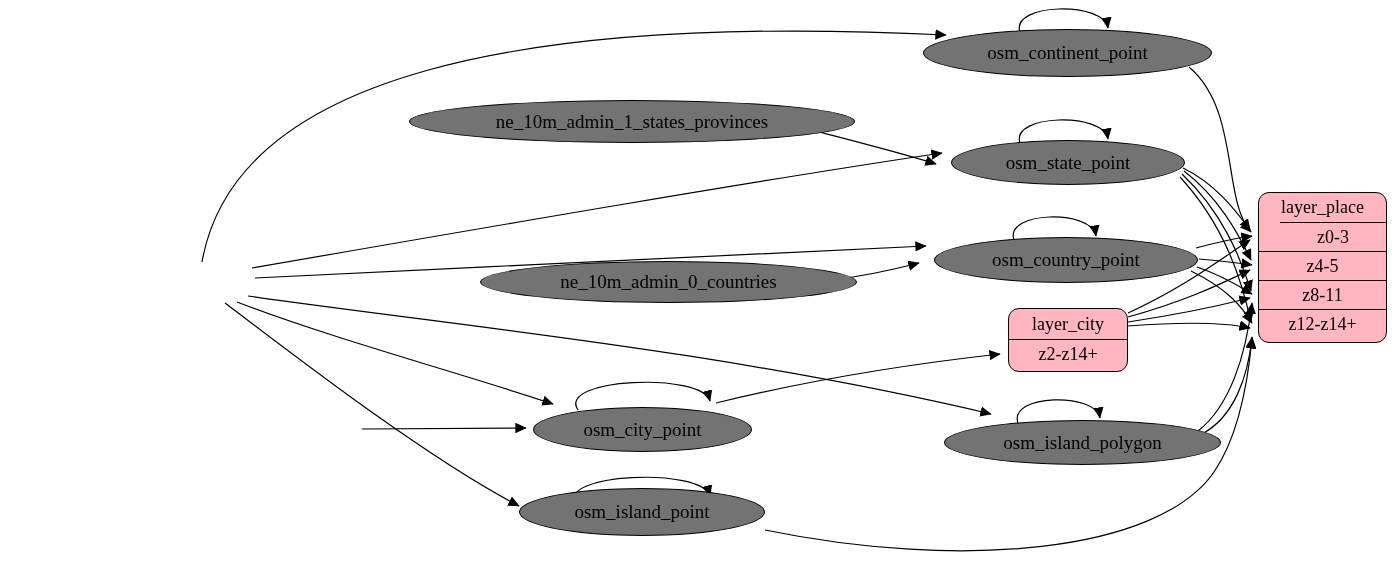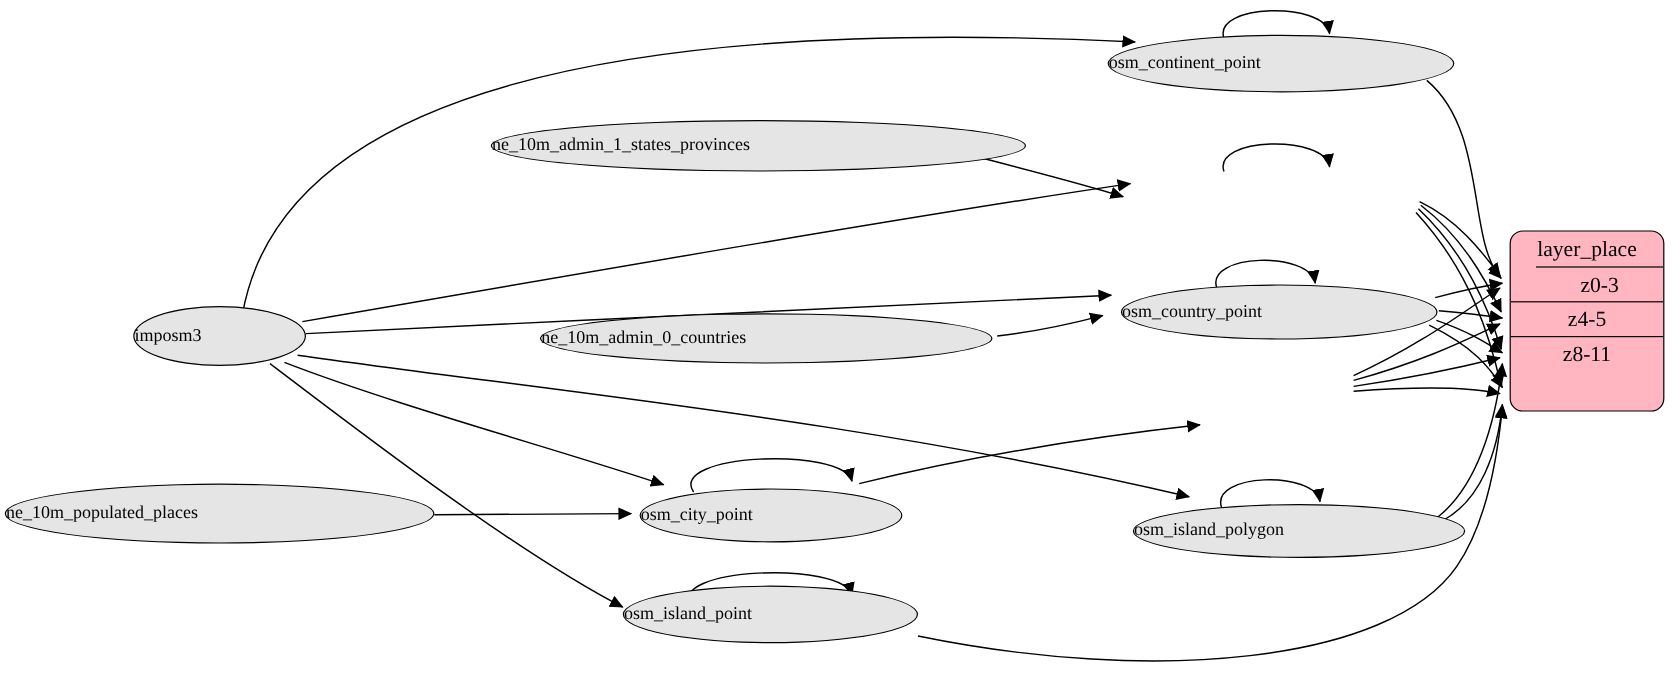--- a/index.html
+++ b/index.html
@@ -8,25 +8,25 @@
     width:1395px;height:568px;
     background:#ffffff;
     font-family:"Liberation Serif","DejaVu Serif",serif;
     color:#000;
     overflow:hidden;
   }
   svg.edges{position:absolute;left:0;top:0;z-index:1;}
   .node{
     position:absolute;
     z-index:2;
-    display:flex;align-items:center;
-    background:#e5e5e5;
+    display:flex;align-items:center;justify-content:center;
+    background:#737373;
     border:1.4px solid #000;
     border-radius:50%;
-    font-size:15px;
+    font-size:19px;
     white-space:nowrap;
     box-sizing:border-box;
   }
   .record{
     position:absolute;
     z-index:2;
     background:#ffb6c1;
     border:1.5px solid #000;
     border-radius:11px;
     box-sizing:border-box;
@@ -86,40 +86,37 @@
       <path d="M1128,322 C1195,312 1230,303 1250,298" marker-end="url(#arrow)"></path>
       <path d="M1128,326 C1195,321 1232,324 1250,328" marker-end="url(#arrow)"></path>
       <path d="M1198,431 C1230,406 1246,355 1252,303" marker-end="url(#arrow)"></path>
       <path d="M1202,434 C1234,417 1248,377 1252,337" marker-end="url(#arrow)"></path>
       <path d="M765,530 C960,570 1158,553 1214,472 C1238,437 1248,382 1252,338" marker-end="url(#arrow)"></path>
 
       <path d="M716,403 C810,380 910,364 1000,354" marker-end="url(#arrow)"></path>
     </g>
   </svg>
 
-  <div class="node" style="left:111px;top:255px;width:144px;height:50px;">
-    <span>imposm3</span>
-  </div>
 
   <div class="node" style="left:409px;top:100px;width:446px;height:43px;">
     <span>ne_10m_admin_1_states_provinces</span>
   </div>
 
-  <div class="node" style="left:450px;top:261px;width:377px;height:42px;">
+  <div class="node" style="left:480px;top:261px;width:377px;height:42px;">
     <span>ne_10m_admin_0_countries</span>
   </div>
 
-  <div class="node" style="left:4px;top:403px;width:358px;height:50px;">
-    <span>ne_10m_populated_places</span>
-  </div>
 
   <div class="node" style="left:923px;top:29px;width:289px;height:48px;">
     <span>osm_continent_point</span>
   </div>
 
+  <div class="node" style="left:951px;top:140px;width:234px;height:45px;">
+    <span>osm_state_point</span>
+  </div>
 
   <div class="node" style="left:533px;top:407px;width:219px;height:45px;">
     <span>osm_city_point</span>
   </div>
 
   <div class="node" style="left:934px;top:237px;width:264px;height:46px;">
     <span>osm_country_point</span>
   </div>
 
   <div class="node" style="left:944px;top:420px;width:277px;height:45px;">
@@ -128,16 +125,21 @@
 
   <div class="node" style="left:519px;top:488px;width:246px;height:48px;">
     <span>osm_island_point</span>
   </div>
 
   <div class="record" style="left:1258px;top:192px;width:129px;height:151px;">
     <div class="row" style="height:29px;">layer_place</div>
     <div class="row" style="height:29px;margin-left:21px;">z0-3</div>
     <div class="row" style="height:29px;">z4-5</div>
     <div class="row" style="height:29px;">z8-11</div>
+    <div class="row" style="height:30px;">z12-z14+</div>
   </div>
 
+  <div class="record" style="left:1008px;top:308px;width:120px;height:64px;">
+    <div class="row" style="height:30px;">layer_city</div>
+    <div class="row" style="height:30px;">z2-z14+</div>
+  </div>
 
 </div>
 
 </body></html>

